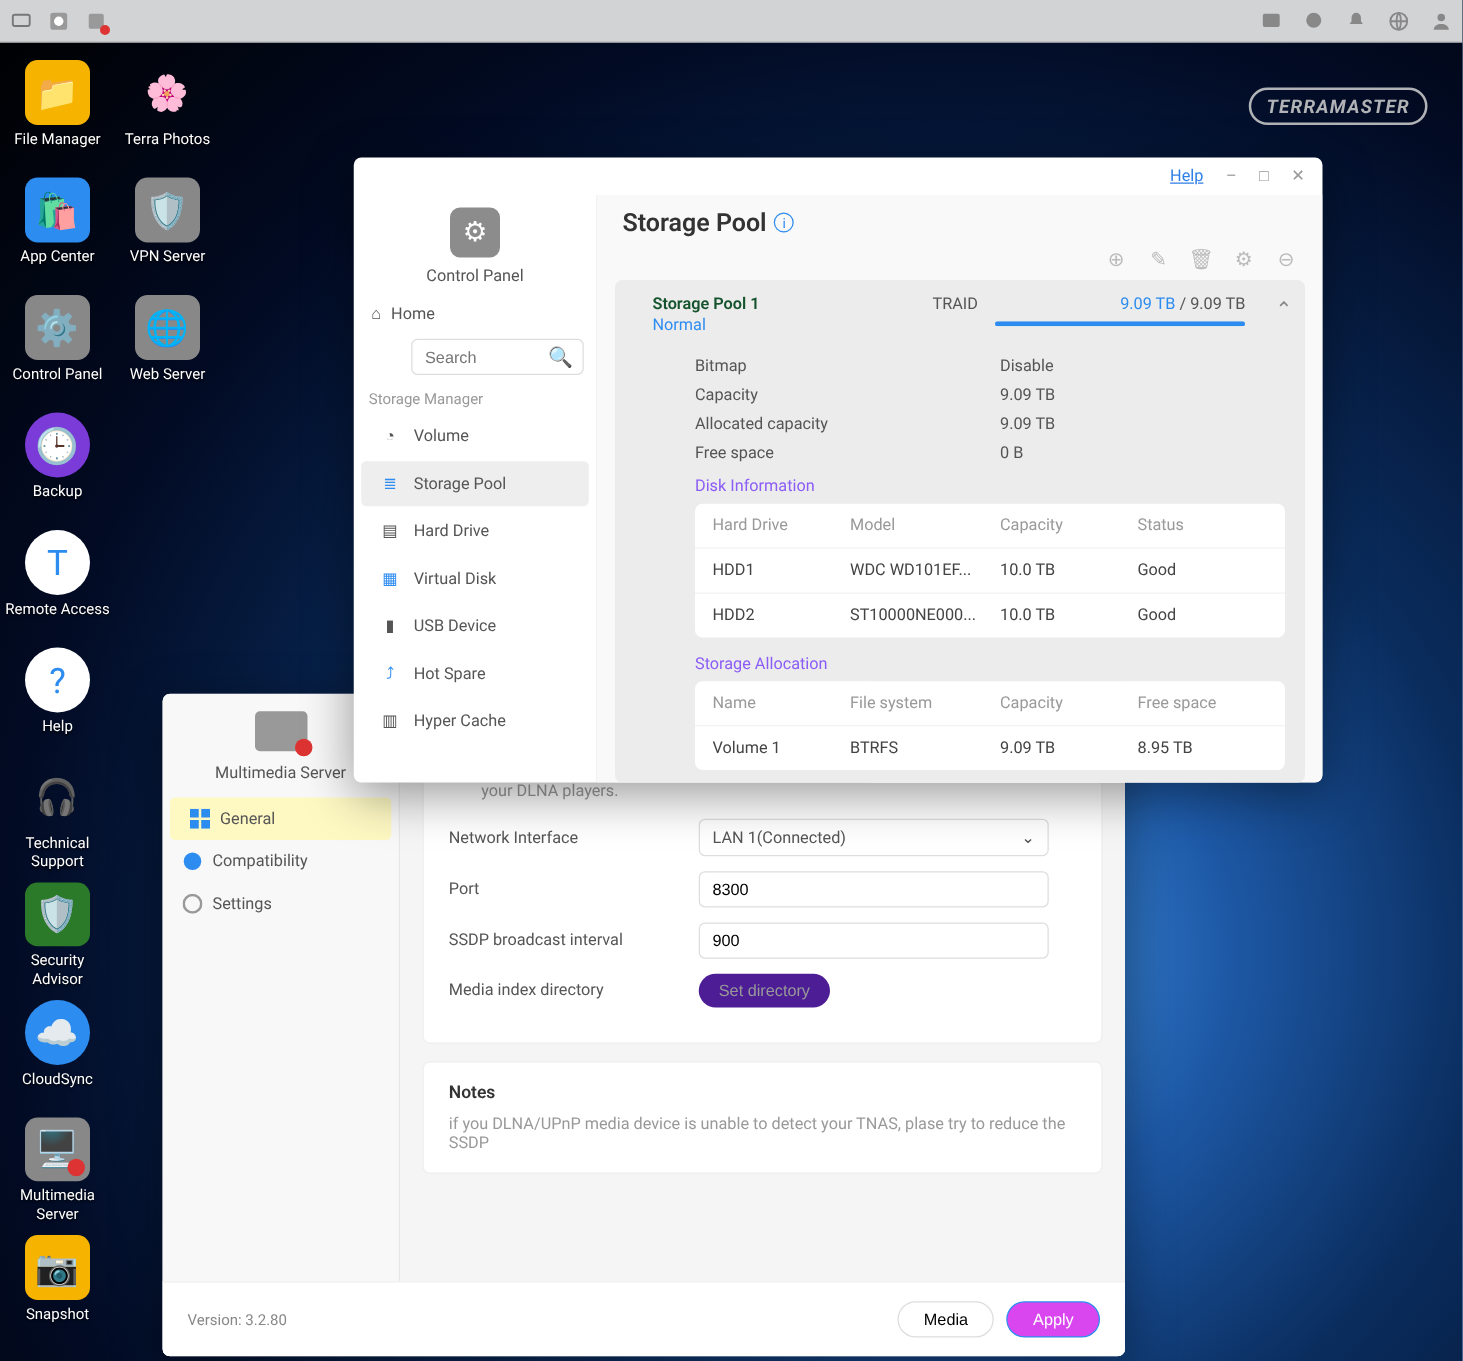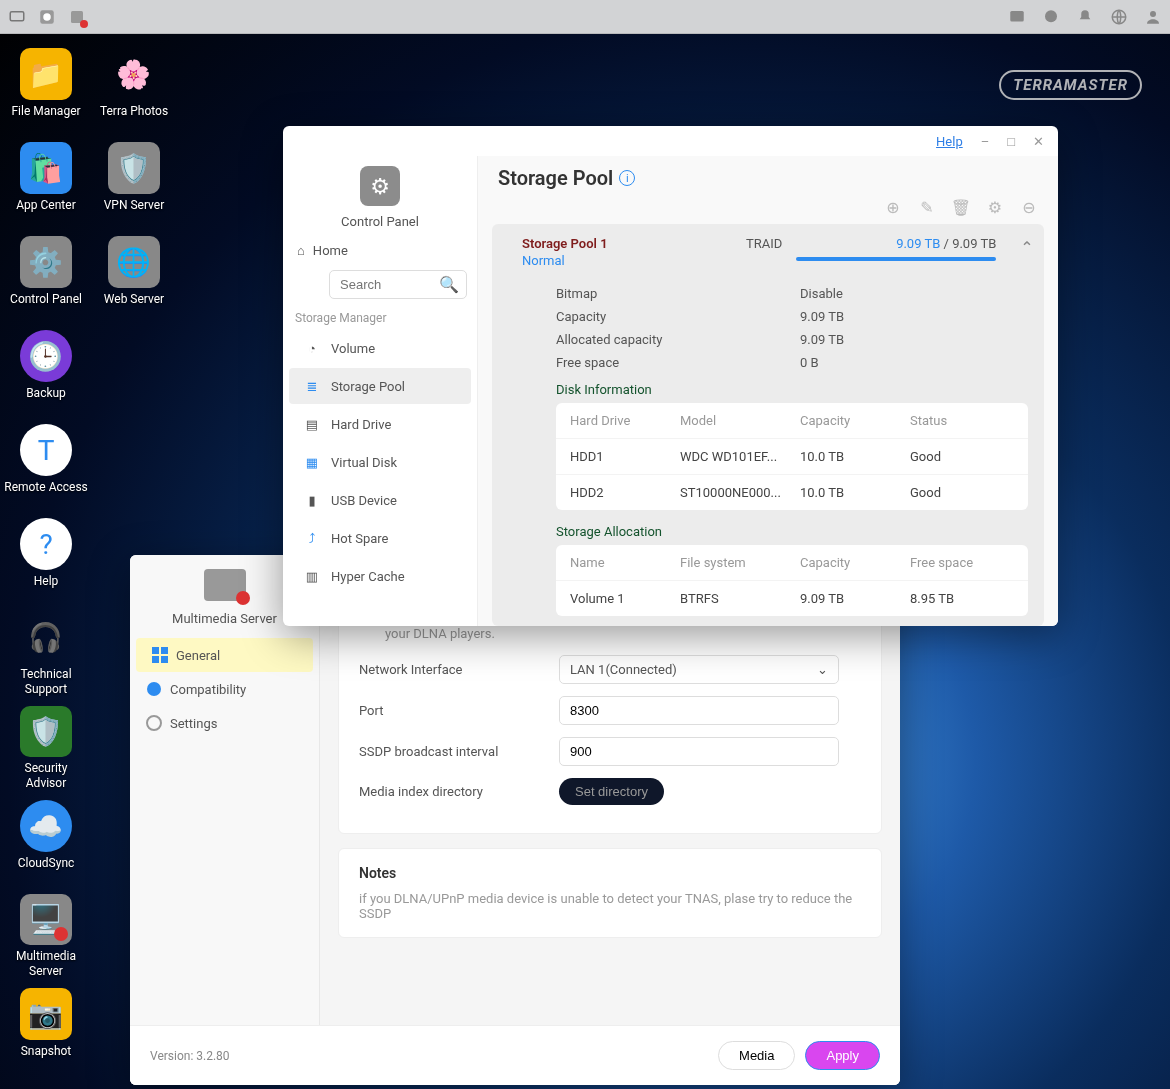--- a/index.html
+++ b/index.html
@@ -79,21 +79,21 @@
   #mm-window .content { flex:1; padding: 10px 18px 0; background:#f5f5f5; overflow:hidden; }
   .card { background:#fff; border:1px solid #eee; border-radius:6px; padding:16px 20px; margin-bottom:14px; }
   .card h4 { font-size:14px; color:#333; margin-bottom:10px; font-weight:600;}
   .chk-row { display:flex; align-items:center; gap:10px; color:#555; font-size:14px; margin-bottom:6px;}
   .chk { width:16px;height:16px; border:1px solid #ccc; border-radius:3px; cursor:pointer;}
   .helptext { color:#999; font-size:13px; margin: 0 0 12px 26px; line-height:1.5;}
   .form-row { display:flex; align-items:center; margin-bottom:12px; font-size:13px; color:#555;}
   .form-row label { width:200px; }
   .inp { width:280px; padding:6px 10px; border:1px solid #ddd; border-radius:5px; font-size:13px;}
   .sel { width:280px; padding:6px 10px; border:1px solid #ddd; border-radius:5px; font-size:13px; display:flex; justify-content:space-between; align-items:center; cursor:pointer;}
-  .btn-g { padding:6px 16px; background:#0f172a; border:none; border-radius:14px; color:#999; font-size:13px; cursor:pointer;}
+  .btn-g { padding:6px 16px; background:#4c1d95; border:none; border-radius:14px; color:#999; font-size:13px; cursor:pointer;}
   .footer {
     position:absolute; bottom:0; left:0; right:0; height:60px;
     background:#fff; border-top:1px solid #eee;
     display:flex; align-items:center; padding:0 20px;
   }
   .footer .ver { color:#888; font-size:12px;}
   .footer .btns { margin-left:auto; display:flex; gap:10px;}
   .btn { padding:6px 20px; border-radius:16px; font-size:13px; cursor:pointer; border:1px solid #ddd; background:#fff;}
   .btn.primary { background:#d946ef; color:#fff; border-color:#2d8cf0;}
 
@@ -117,32 +117,32 @@
   #cp-window .main .titlebar h2{ font-size:20px;color:#333;font-weight:600;}
   #cp-window .main .titlebar .info{ width:16px;height:16px;border-radius:50%;border:1px solid #2d8cf0;color:#2d8cf0;font-size:11px;display:flex;align-items:center;justify-content:center;margin-left:6px;cursor:pointer;}
   #cp-window .toolbar { display:flex; justify-content:flex-end; gap:16px; padding:4px 20px 8px; color:#bbb;}
   #cp-window .toolbar .tbtn{ cursor:pointer; width:18px; height:18px; display:flex;align-items:center;justify-content:center;}
   #cp-window .pool {
     margin:0 14px; background:#ececec; border-radius:6px; padding:12px 16px 16px; flex:1; overflow:auto;
   }
   .pool-hdr { display:flex; align-items:flex-start; gap:14px;}
   .pool-hdr .picon{ width:34px;height:34px; }
   .pool-hdr .ptxt{ flex:0 0 210px;}
-  .pool-hdr .ptxt .name{ font-weight:600;color:#7f1d1d;font-size:13px;}
+  .pool-hdr .ptxt .name{ font-weight:600;color:#14532d;font-size:13px;}
   .pool-hdr .ptxt .stat{ color:#2d8cf0;font-size:13px;margin-top:2px;}
   .pool-hdr .raid{ font-size:13px;color:#555; width:90px;}
   .pool-hdr .usage{ margin-left:auto; text-align:right; font-size:13px;color:#555;}
   .pool-hdr .usage .u{ color:#2d8cf0;}
   .pool-hdr .bar{ width:200px;height:4px;background:#ddd;margin-top:6px;border-radius:2px;overflow:hidden;}
   .pool-hdr .bar .fill{ height:100%;background:#2d8cf0;width:100%;}
   .pool-hdr .chev{ width:18px;cursor:pointer;color:#888;margin-left:10px;margin-top:2px;}
   .kv { margin-left:48px; margin-top:12px;}
   .kv .row{ display:flex; font-size:13px; color:#555; padding:4px 0;}
   .kv .row .k{ width:244px;}
-  .sect-title{ margin-left:48px; margin-top:8px; font-size:13px; color:#14532d;}
+  .sect-title{ margin-left:48px; margin-top:8px; font-size:13px; color:#8b5cf6;}
   .tbl{ background:#fff; border-radius:6px; margin:6px 0 0 48px; font-size:13px;}
   .tbl .thead,.tbl .trow{ display:flex; padding:10px 14px;}
   .tbl .thead{ color:#999;}
   .tbl .trow{ color:#444; border-top:1px solid #f3f3f3;}
   .tbl .c1{width:110px;} .tbl .c2{width:120px;overflow:hidden;text-overflow:ellipsis;white-space:nowrap;} .tbl .c3{width:110px;} .tbl .c4{flex:1;}
 </style>
 </head>
 <body>
 
 <div id="taskbar">

